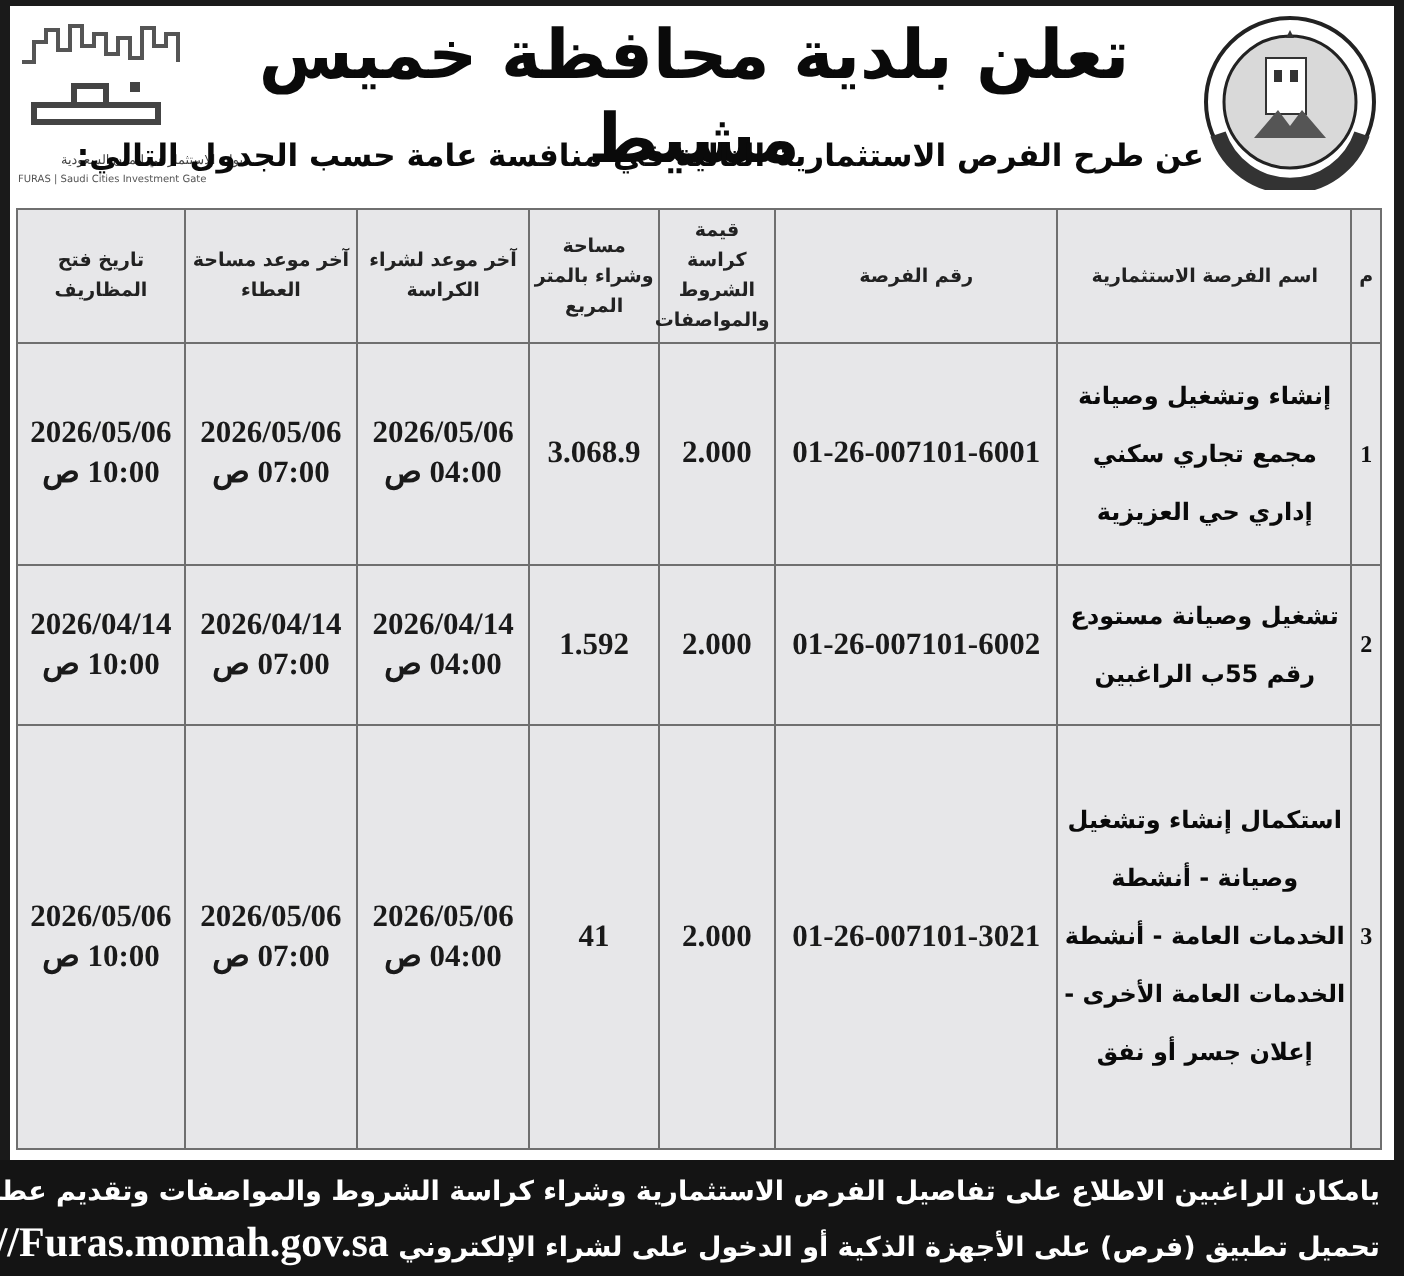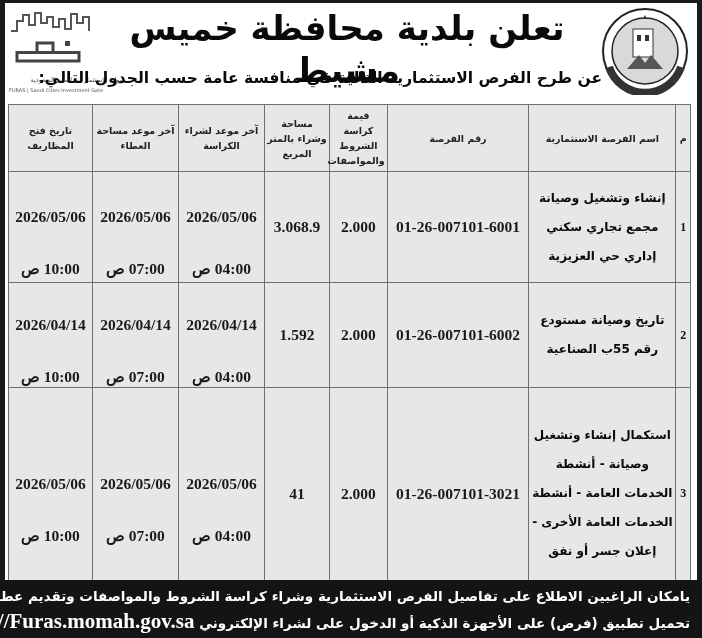--- a/index.html
+++ b/index.html
@@ -54,21 +54,21 @@
     .c-num { width: 135px; }
     .c-price { width: 55px; }
     .c-area { width: 62px; }
     .c-buy { width: 82px; }
     .c-bid { width: 82px; }
     .c-open { width: 80px; }
     td.m { font-family: "Liberation Serif", serif; font-weight: bold; font-size: 12px; }
     td.name { font-weight: bold; font-size: 12px; line-height: 29px; color: #0a0a0a; padding: 4px 6px; text-align: center; }
     td.num, td.val, td.dt { font-family: "Liberation Serif", serif; font-weight: bold; font-size: 15.5px; color: #1a1a1a; }
     td.dt { line-height: 20px; padding: 0 1px; }
-    .dt-line { display: block; white-space: nowrap; margin-top: 32px; }
+    .dt-line { display: block; white-space: nowrap; }
     tr.r1 td { height: 110px; }
     tr.r2 td { height: 79px; }
     tr.r3 td { height: 211px; }
     
     .footer {
       position: absolute; left: 0; top: 580px; width: 702px; height: 58px;
       background: #141414; color: #fff; direction: rtl;
     }
     .footer-line1 {
       position: absolute; right: 12px; top: 6px; width: 680px; text-align: right;
@@ -154,21 +154,21 @@
         <span class="dt-line" dir="rtl">07:00 ص</span>
       </td>
       <td class="dt">
         <span class="dt-line">2026/05/06</span>
         <span class="dt-line" dir="rtl">10:00 ص</span>
       </td>
     </tr>
 
     <tr class="r2">
       <td class="m">2</td>
-      <td class="name">تاريخ وصيانة مستودع رقم 55ب الصناعية</td>
+      <td class="name">تشغيل وصيانة مستودع رقم 55ب الراغبين</td>
       <td class="num">01-26-007101-6002</td>
       <td class="val">2.000</td>
       <td class="val">1.592</td>
       <td class="dt">
         <span class="dt-line">2026/04/14</span>
         <span class="dt-line" dir="rtl">04:00 ص</span>
       </td>
       <td class="dt">
         <span class="dt-line">2026/04/14</span>
         <span class="dt-line" dir="rtl">07:00 ص</span>

